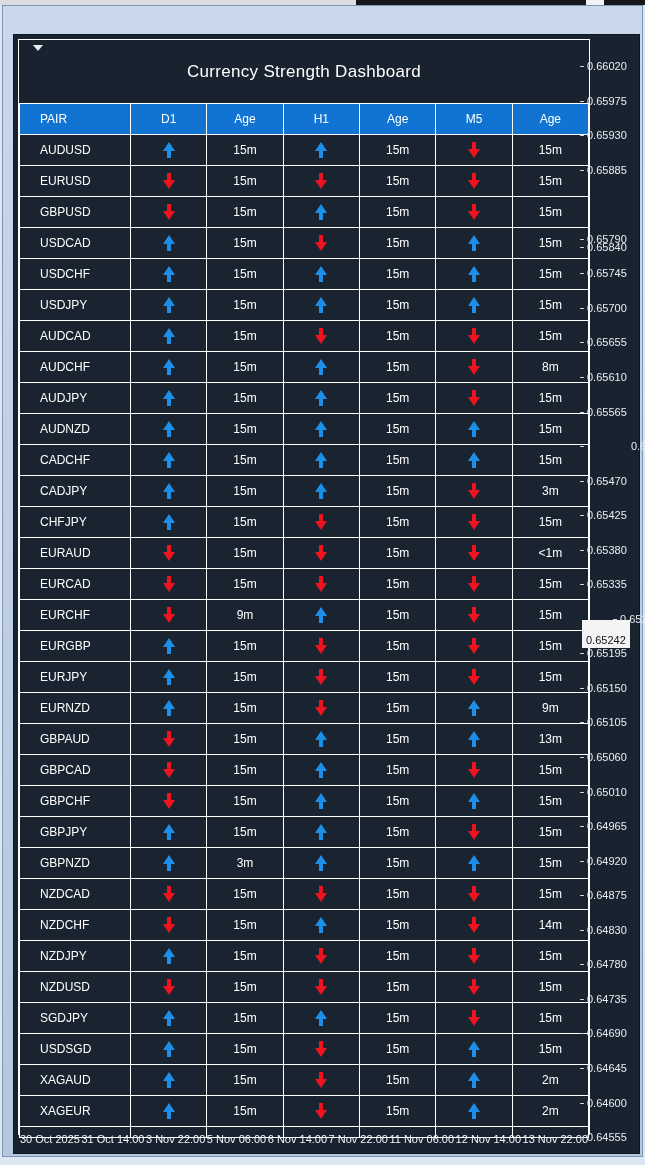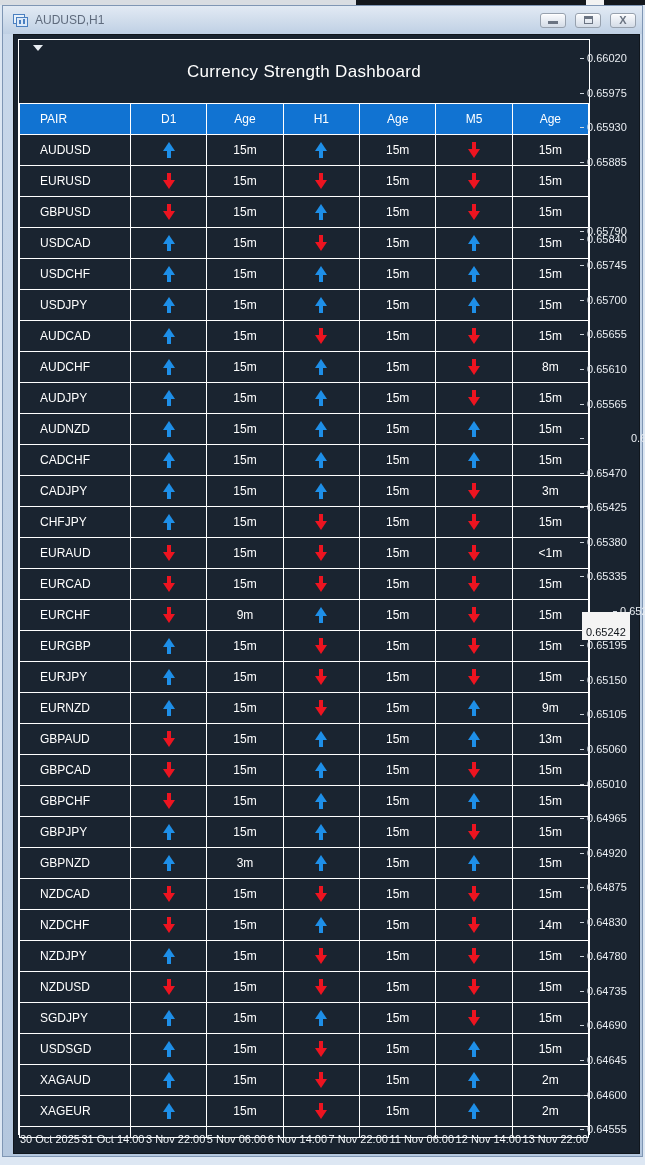--- a/index.html
+++ b/index.html
@@ -46,60 +46,40 @@
   .cell.empty { background:#1a2430; }
 
   .arrow { display:inline-flex; flex-direction:column; align-items:center; line-height:0; }
   .arrow .head { width:0; height:0; border-left:6px solid transparent; border-right:6px solid transparent; }
   .arrow.up { color:#1e8fe8; } .arrow.down { color:#ed1420; }
   .arrow.up .head { border-bottom:9px solid currentColor; }
   .arrow.down .head { border-top:9px solid currentColor; }
   .arrow .stem { width:4px; height:7px; background:currentColor; }
 
   
-  .price-axis { position:absolute; top:0; right:0; width:59px; bottom:18px; }
+  .price-axis { position:absolute; top:8px; right:0; width:59px; bottom:18px; }
   .price-label { position:absolute; left:7px; transform:translateY(-50%); color:#e9edf2; font-size:11px; white-space:nowrap; }
   .price-label::before { content:""; position:absolute; left:-7px; top:50%; width:4px; height:1px; background:#cfd6dd; }
   .current-price-tag { position:absolute; left:2px; transform:translateY(-50%); background:#f4f4f4; color:#10151b;
                        font-size:11px; padding:14px 4px 2px 4px; white-space:nowrap; }
 
   
   .time-axis { position:absolute; left:4px; bottom:4px; height:18px; width:calc(100% - 53px);
                display:flex; justify-content:space-between; align-items:flex-start; padding:2px 2px 16px 2px; }
   .time-label { color:#f2f5f8; font-size:11px; white-space:nowrap; position:relative; }
 </style>
 </head>
 <body>
 
 <div class="desktop-top">
   <div class="dark"></div>
   <div class="notch"></div>
 </div>
 
 <div class="window">
-  <div class="titlebar">
-    <svg class="title-icon" viewBox="0 0 15 13">
-      <rect x="0.5" y="0.5" width="11" height="9" fill="#e8f1fb" stroke="#4a7fc0"></rect>
-      <rect x="3.5" y="3.5" width="11" height="9" fill="#dce9f8" stroke="#4a7fc0"></rect>
-      <rect x="6" y="6" width="2" height="4" fill="#4a7fc0"></rect>
-      <rect x="10" y="5" width="2" height="5" fill="#4a7fc0"></rect>
-    </svg>
-    <span class="title-text">AUDUSD,H1</span>
-    <span class="win-buttons">
-      <span class="win-btn" title="">
-          <span class="glyph-min"></span>
-        </span>
-      <span class="win-btn">
-          <span class="glyph-restore"></span>
-        </span>
-      <span class="win-btn">
-          <span class="glyph-close">X</span>
-        </span>
-    </span>
-  </div>
 
   <div class="chart">
     <div class="plot">
       <div class="corner-triangle"></div>
       <div class="dash-title">Currency Strength Dashboard</div>
       <div class="dash-table" id="dash-table">
           <div class="cell th th-pair">PAIR</div>
           <div class="cell th">D1</div>
           <div class="cell th">Age</div>
           <div class="cell th">H1</div>

